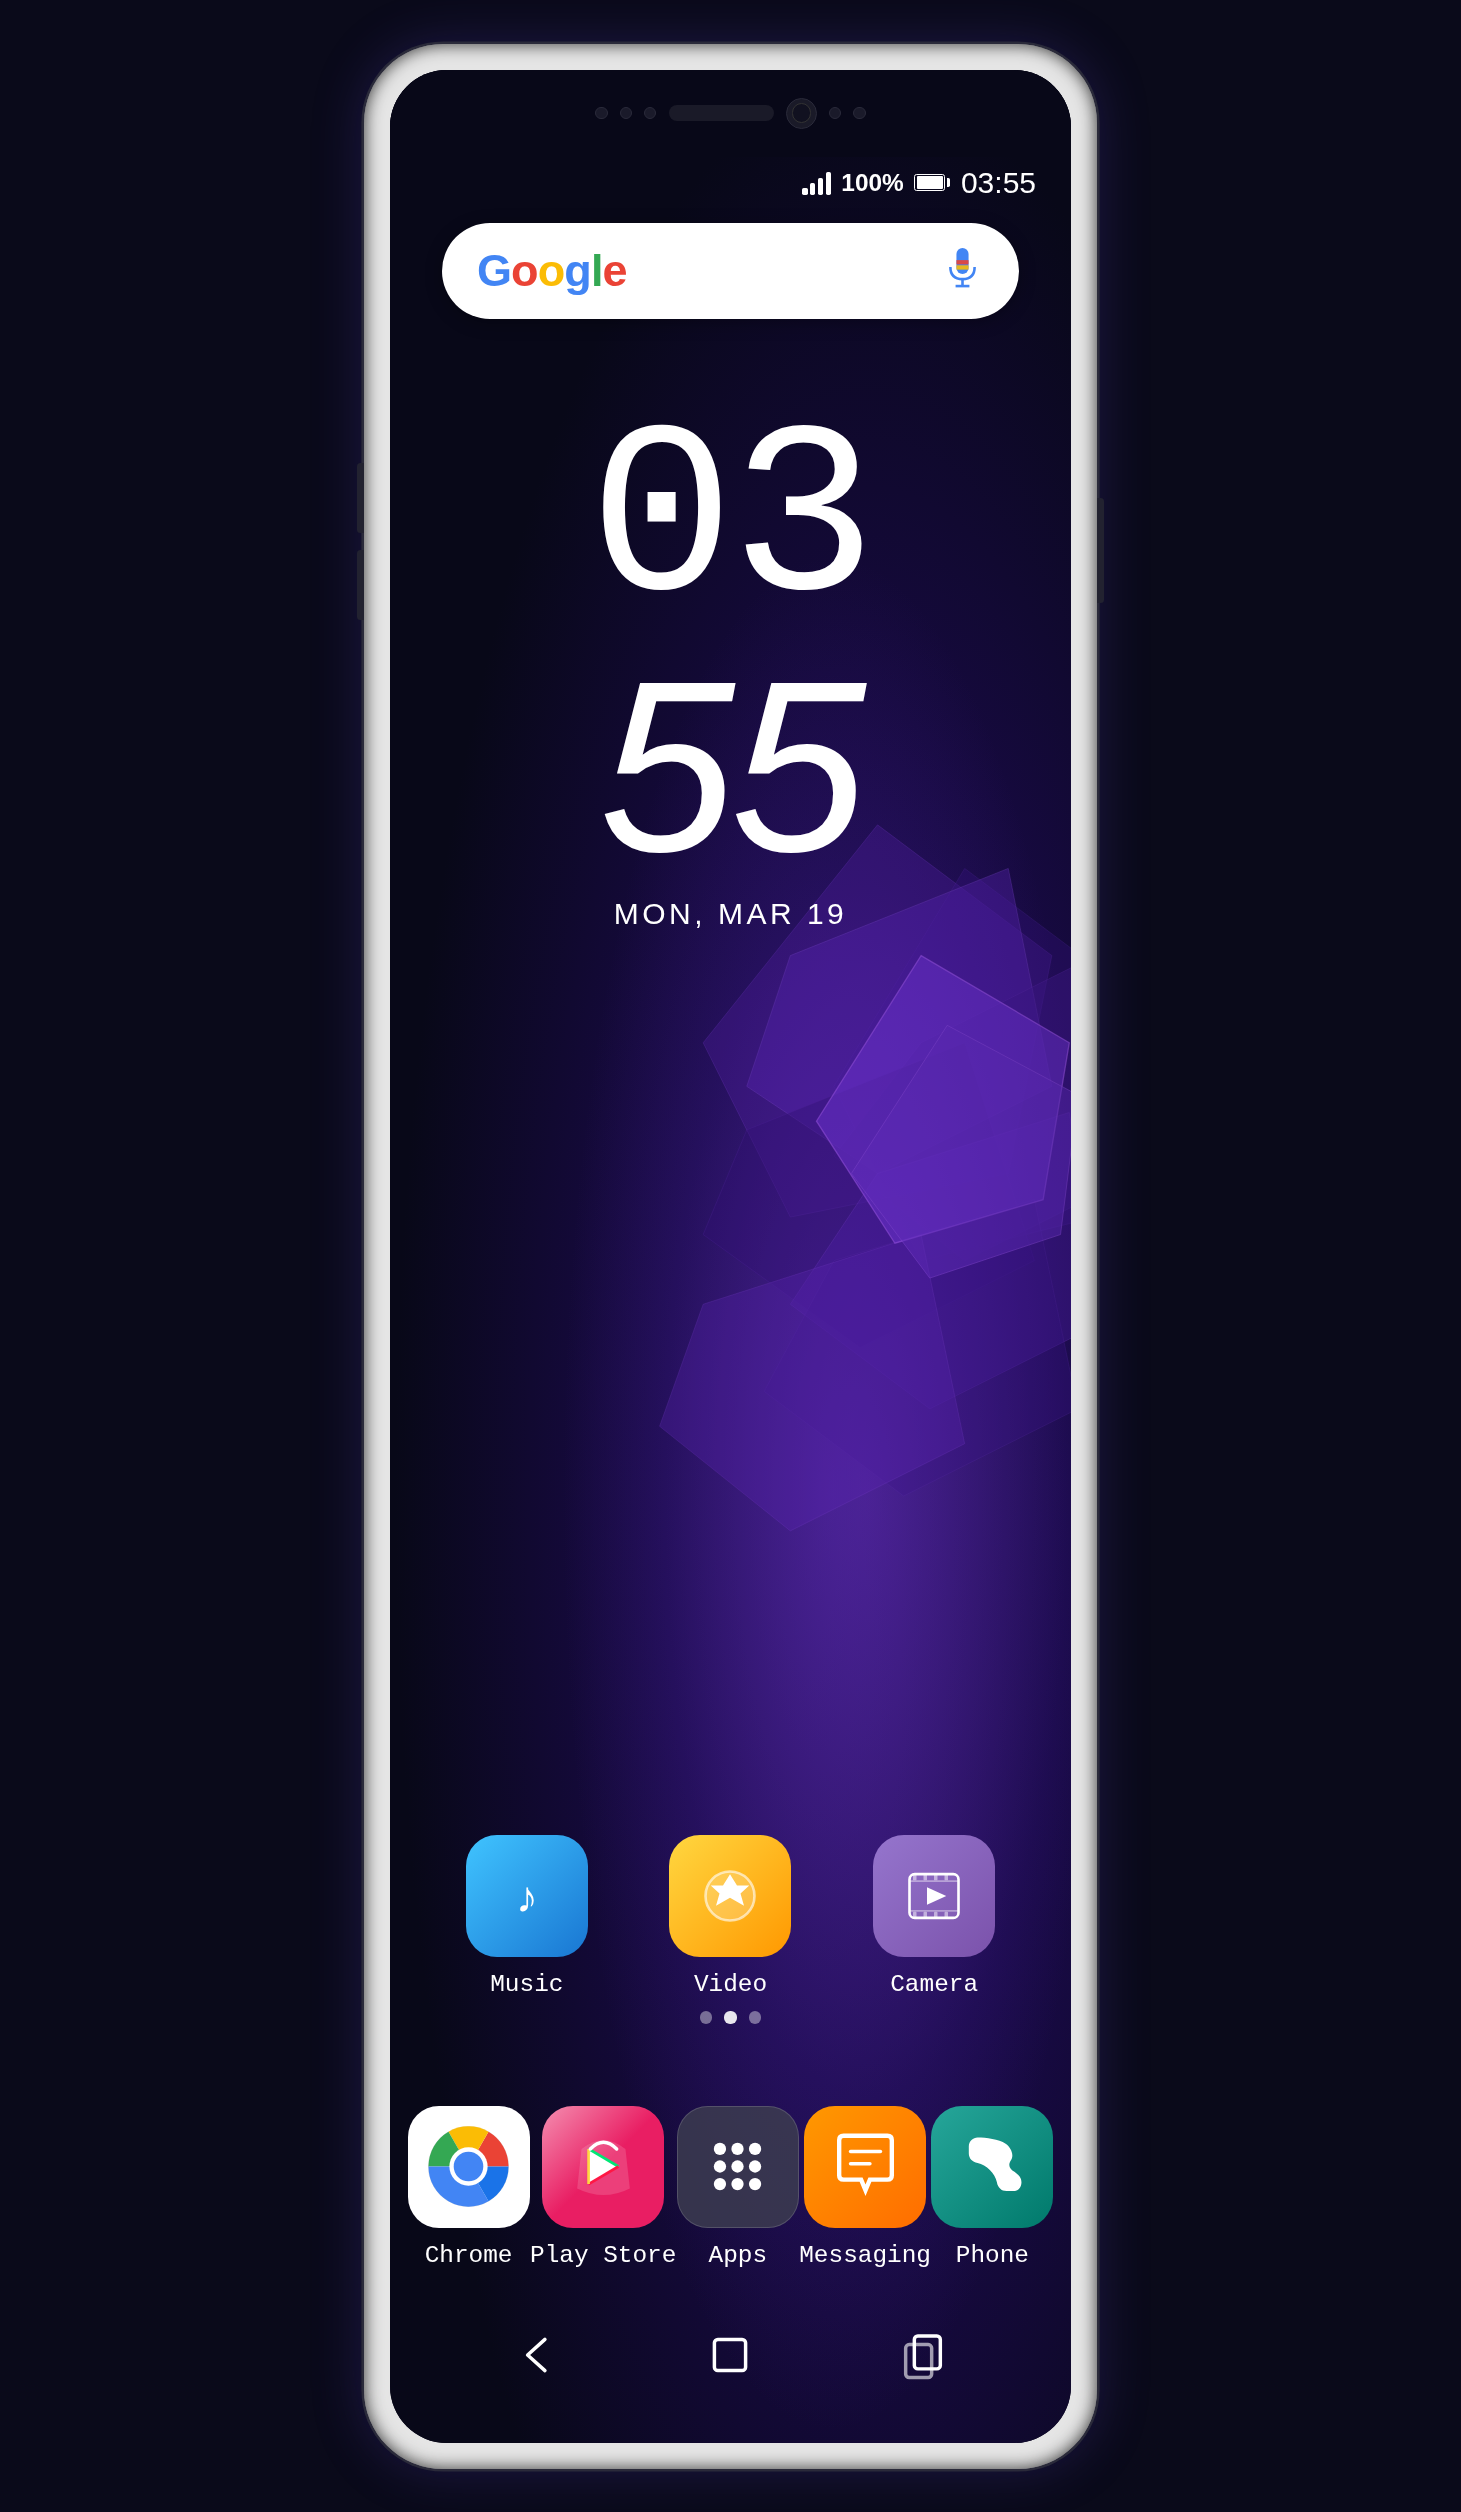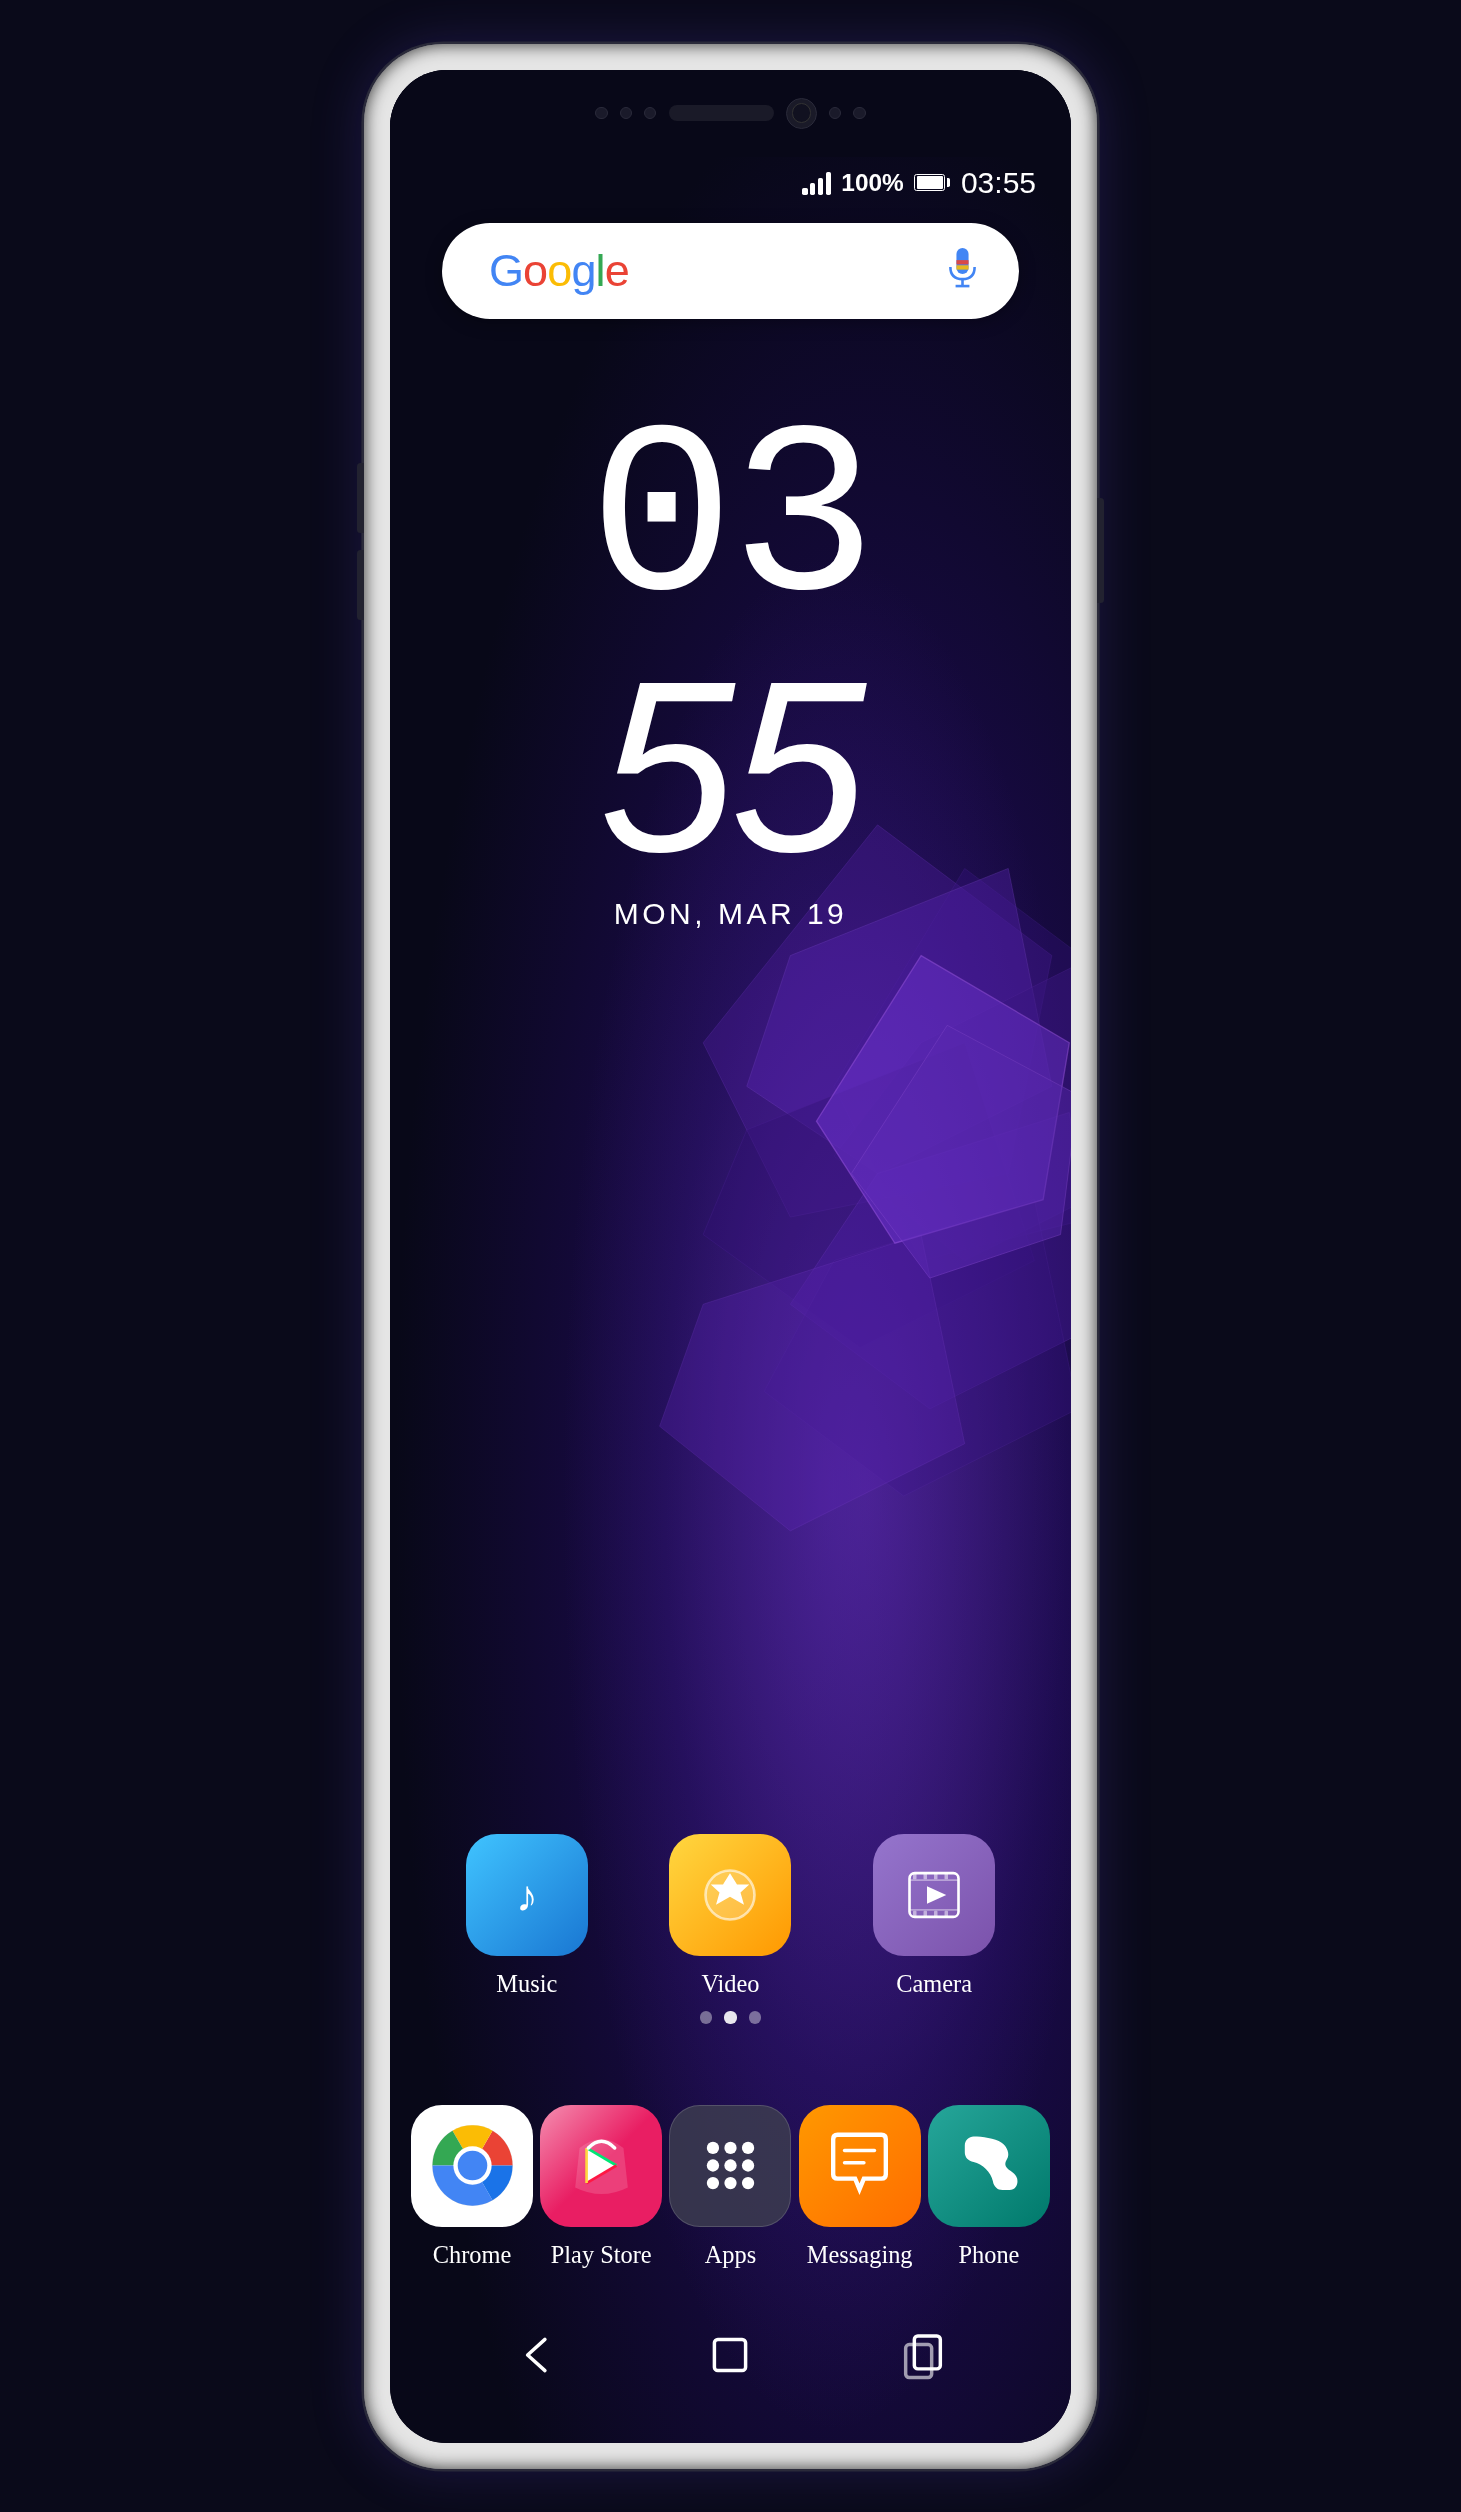--- a/index.html
+++ b/index.html
@@ -229,23 +229,22 @@
       align-items: center;
       padding: 0 35px;
       justify-content: space-between;
       z-index: 10;
       box-shadow: 0 3.5px 17.4px rgba(0,0,0,0.3);
     }
 
     .google-logo {
       font-size: 45px;
       font-family: Arial, sans-serif;
-      font-weight: 400;
+      font-weight: 700;
       letter-spacing: -0.9px;
-      margin-left: 12px;
     }
 
     .g-blue { color: #4285f4; }
     .g-red { color: #ea4335; }
     .g-yellow { color: #fbbc05; }
     .g-green { color: #34a853; }
 
     .mic-icon {
       width: 44px;
       height: 44px;
@@ -357,21 +356,21 @@
       display: flex;
       align-items: center;
       justify-content: center;
       position: relative;
       overflow: hidden;
     }
 
     .icon-label {
       font-size: 24.4px;
       color: white;
-      font-family: Liberation Serif, serif;
+      font-family: Liberation Mono, monospace;
       font-weight: 400;
       text-align: center;
     }
 
     
     .music-icon-bg {
       background: linear-gradient(135deg, #40c4ff, #1976d2);
     }
 
     

